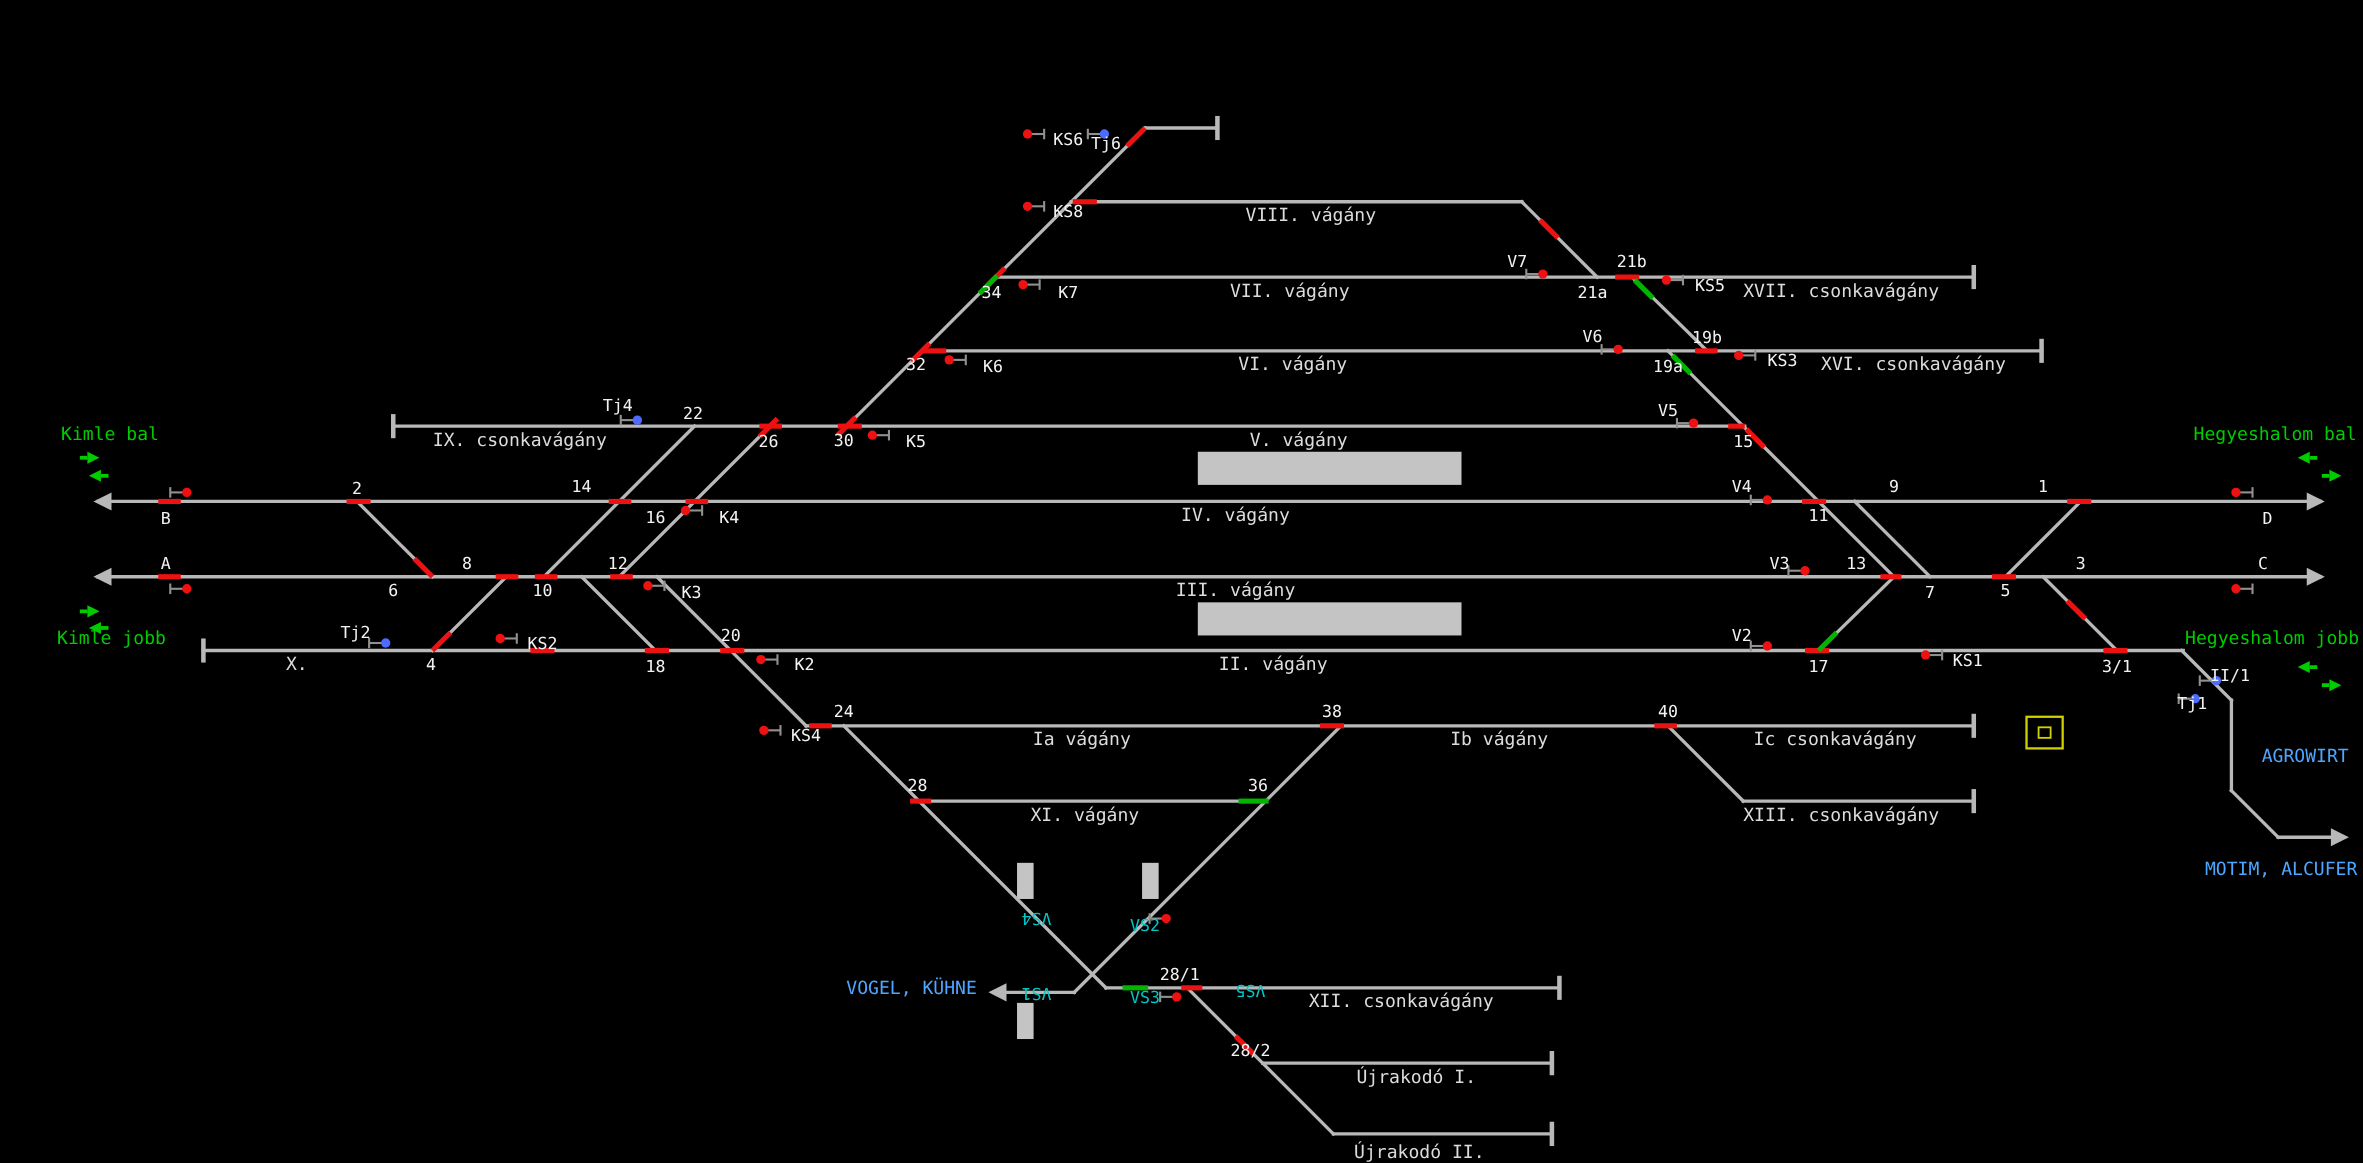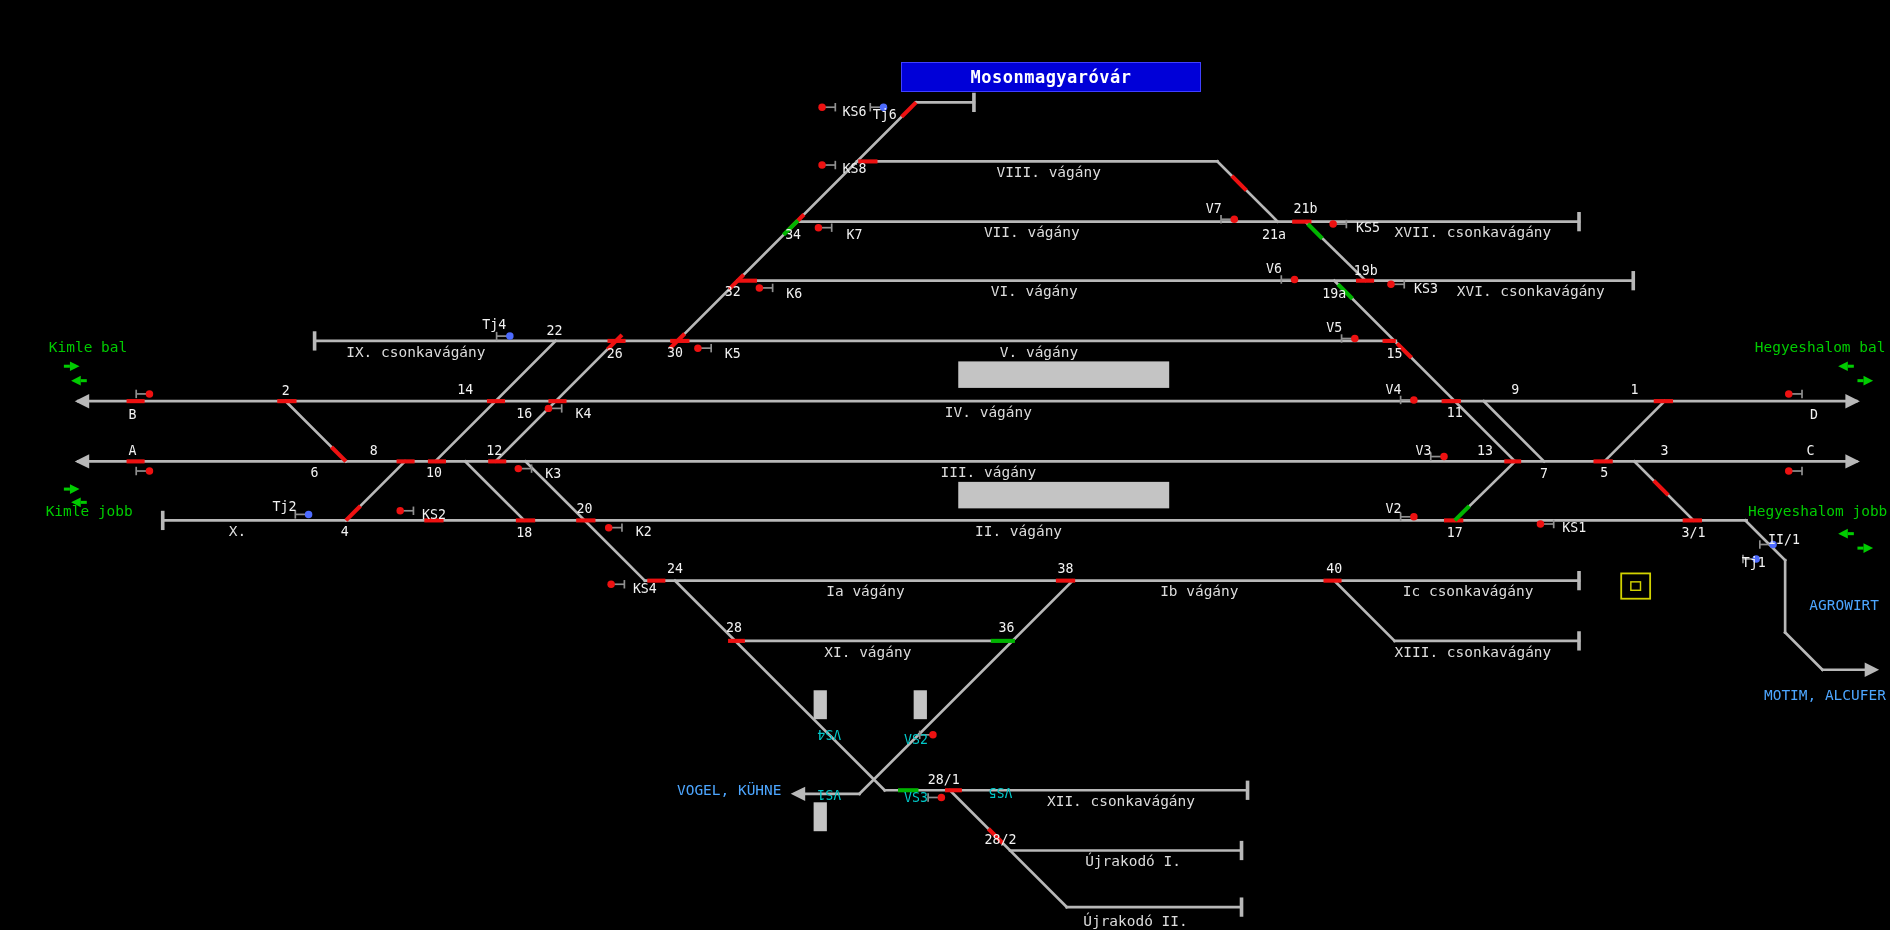--- a/index.html
+++ b/index.html
@@ -9,21 +9,20 @@
   svg text{font-family:"DejaVu Sans Mono",monospace;}
   .title-bar{position:absolute;left:901px;top:62px;width:298px;height:28px;
              background:#0000d8;border:1px solid #4040ff;color:#ffffff;
              font-size:17px;font-weight:bold;display:flex;align-items:center;
              justify-content:center;z-index:2;letter-spacing:.5px;}
 </style>
 </head>
 <body>
 
 <div class="stage">
-  <div class="title-bar">Mosonmagyaróvár</div>
   <svg id="diagram-svg" width="1890" height="930" viewBox="0 0 1568 772" preserveAspectRatio="none">
       <rect x="795" y="300" width="175" height="22" fill="#c4c4c4"></rect>
       <rect x="795" y="400" width="175" height="22" fill="#c4c4c4"></rect>
       <rect x="675" y="573" width="11" height="24" fill="#c4c4c4"></rect>
       <rect x="758" y="573" width="11" height="24" fill="#c4c4c4"></rect>
       <rect x="675" y="666" width="11" height="24" fill="#c4c4c4"></rect>
       <line x1="760" y1="85" x2="808" y2="85" stroke="#b8b8b8" stroke-width="2.2" stroke-linecap="square"></line>
       <line x1="711" y1="134" x2="1010" y2="134" stroke="#b8b8b8" stroke-width="2.2" stroke-linecap="square"></line>
       <line x1="661" y1="184" x2="1310" y2="184" stroke="#b8b8b8" stroke-width="2.2" stroke-linecap="square"></line>
       <line x1="612" y1="233" x2="1355" y2="233" stroke="#b8b8b8" stroke-width="2.2" stroke-linecap="square"></line>

